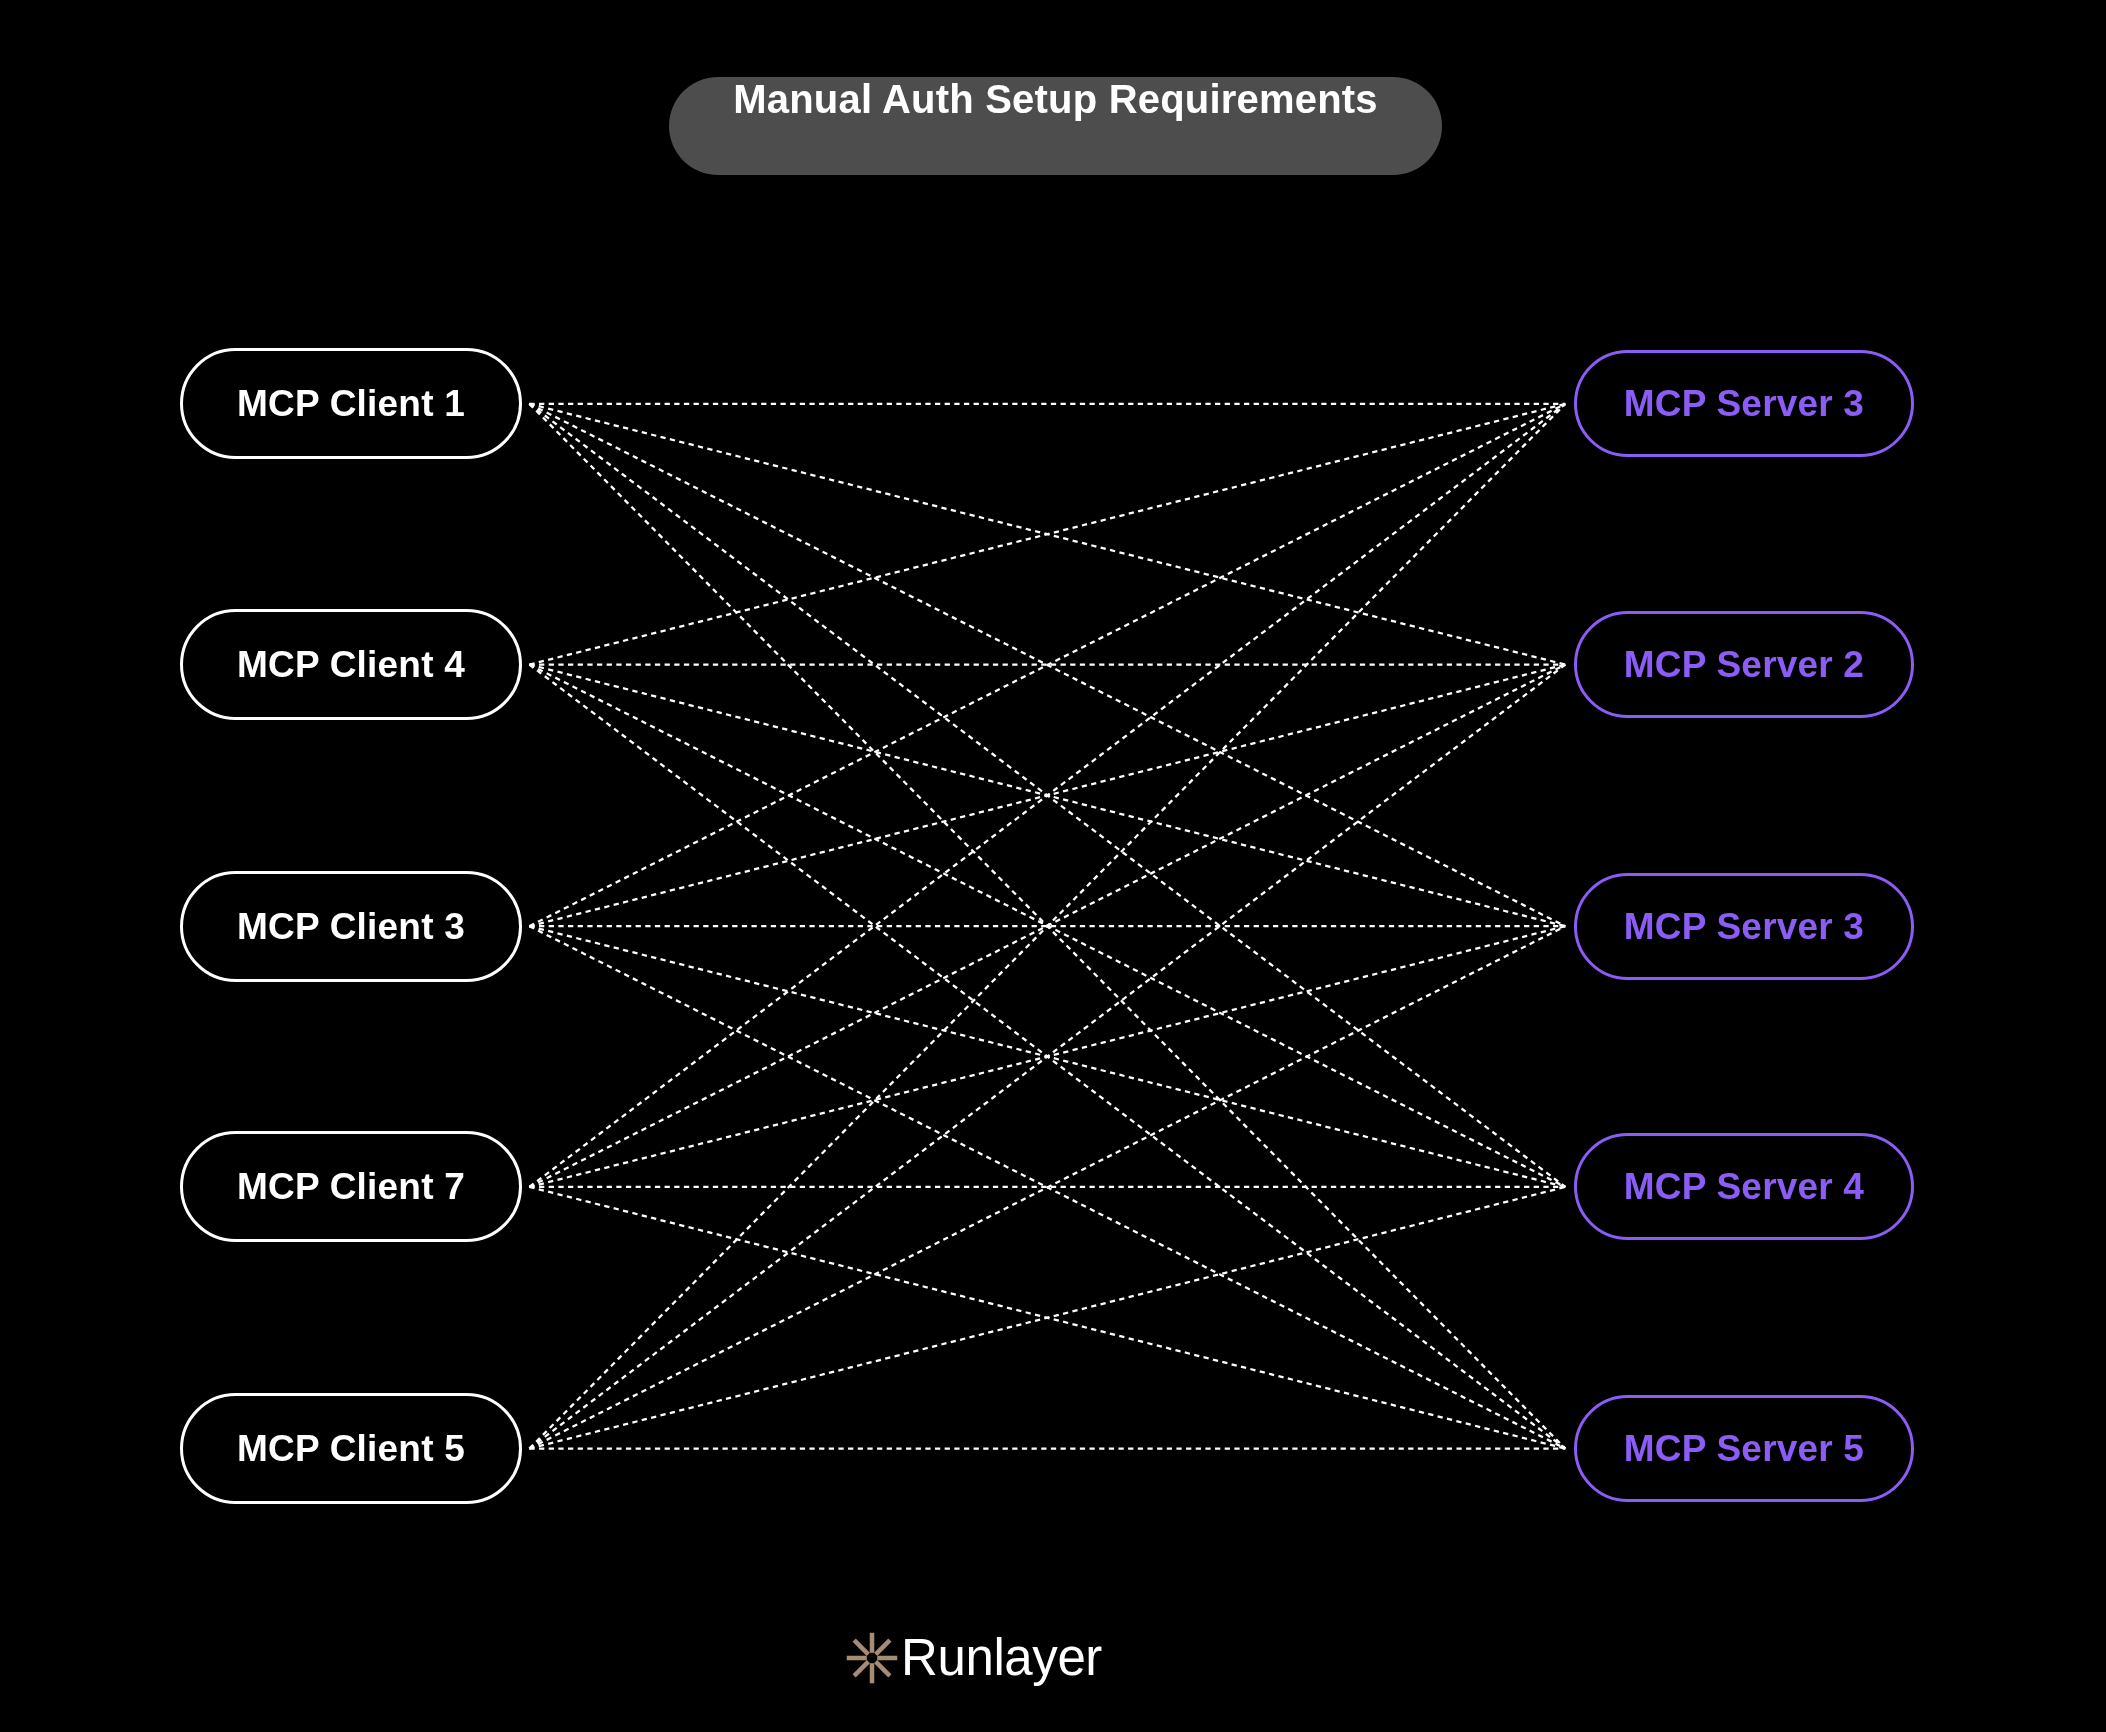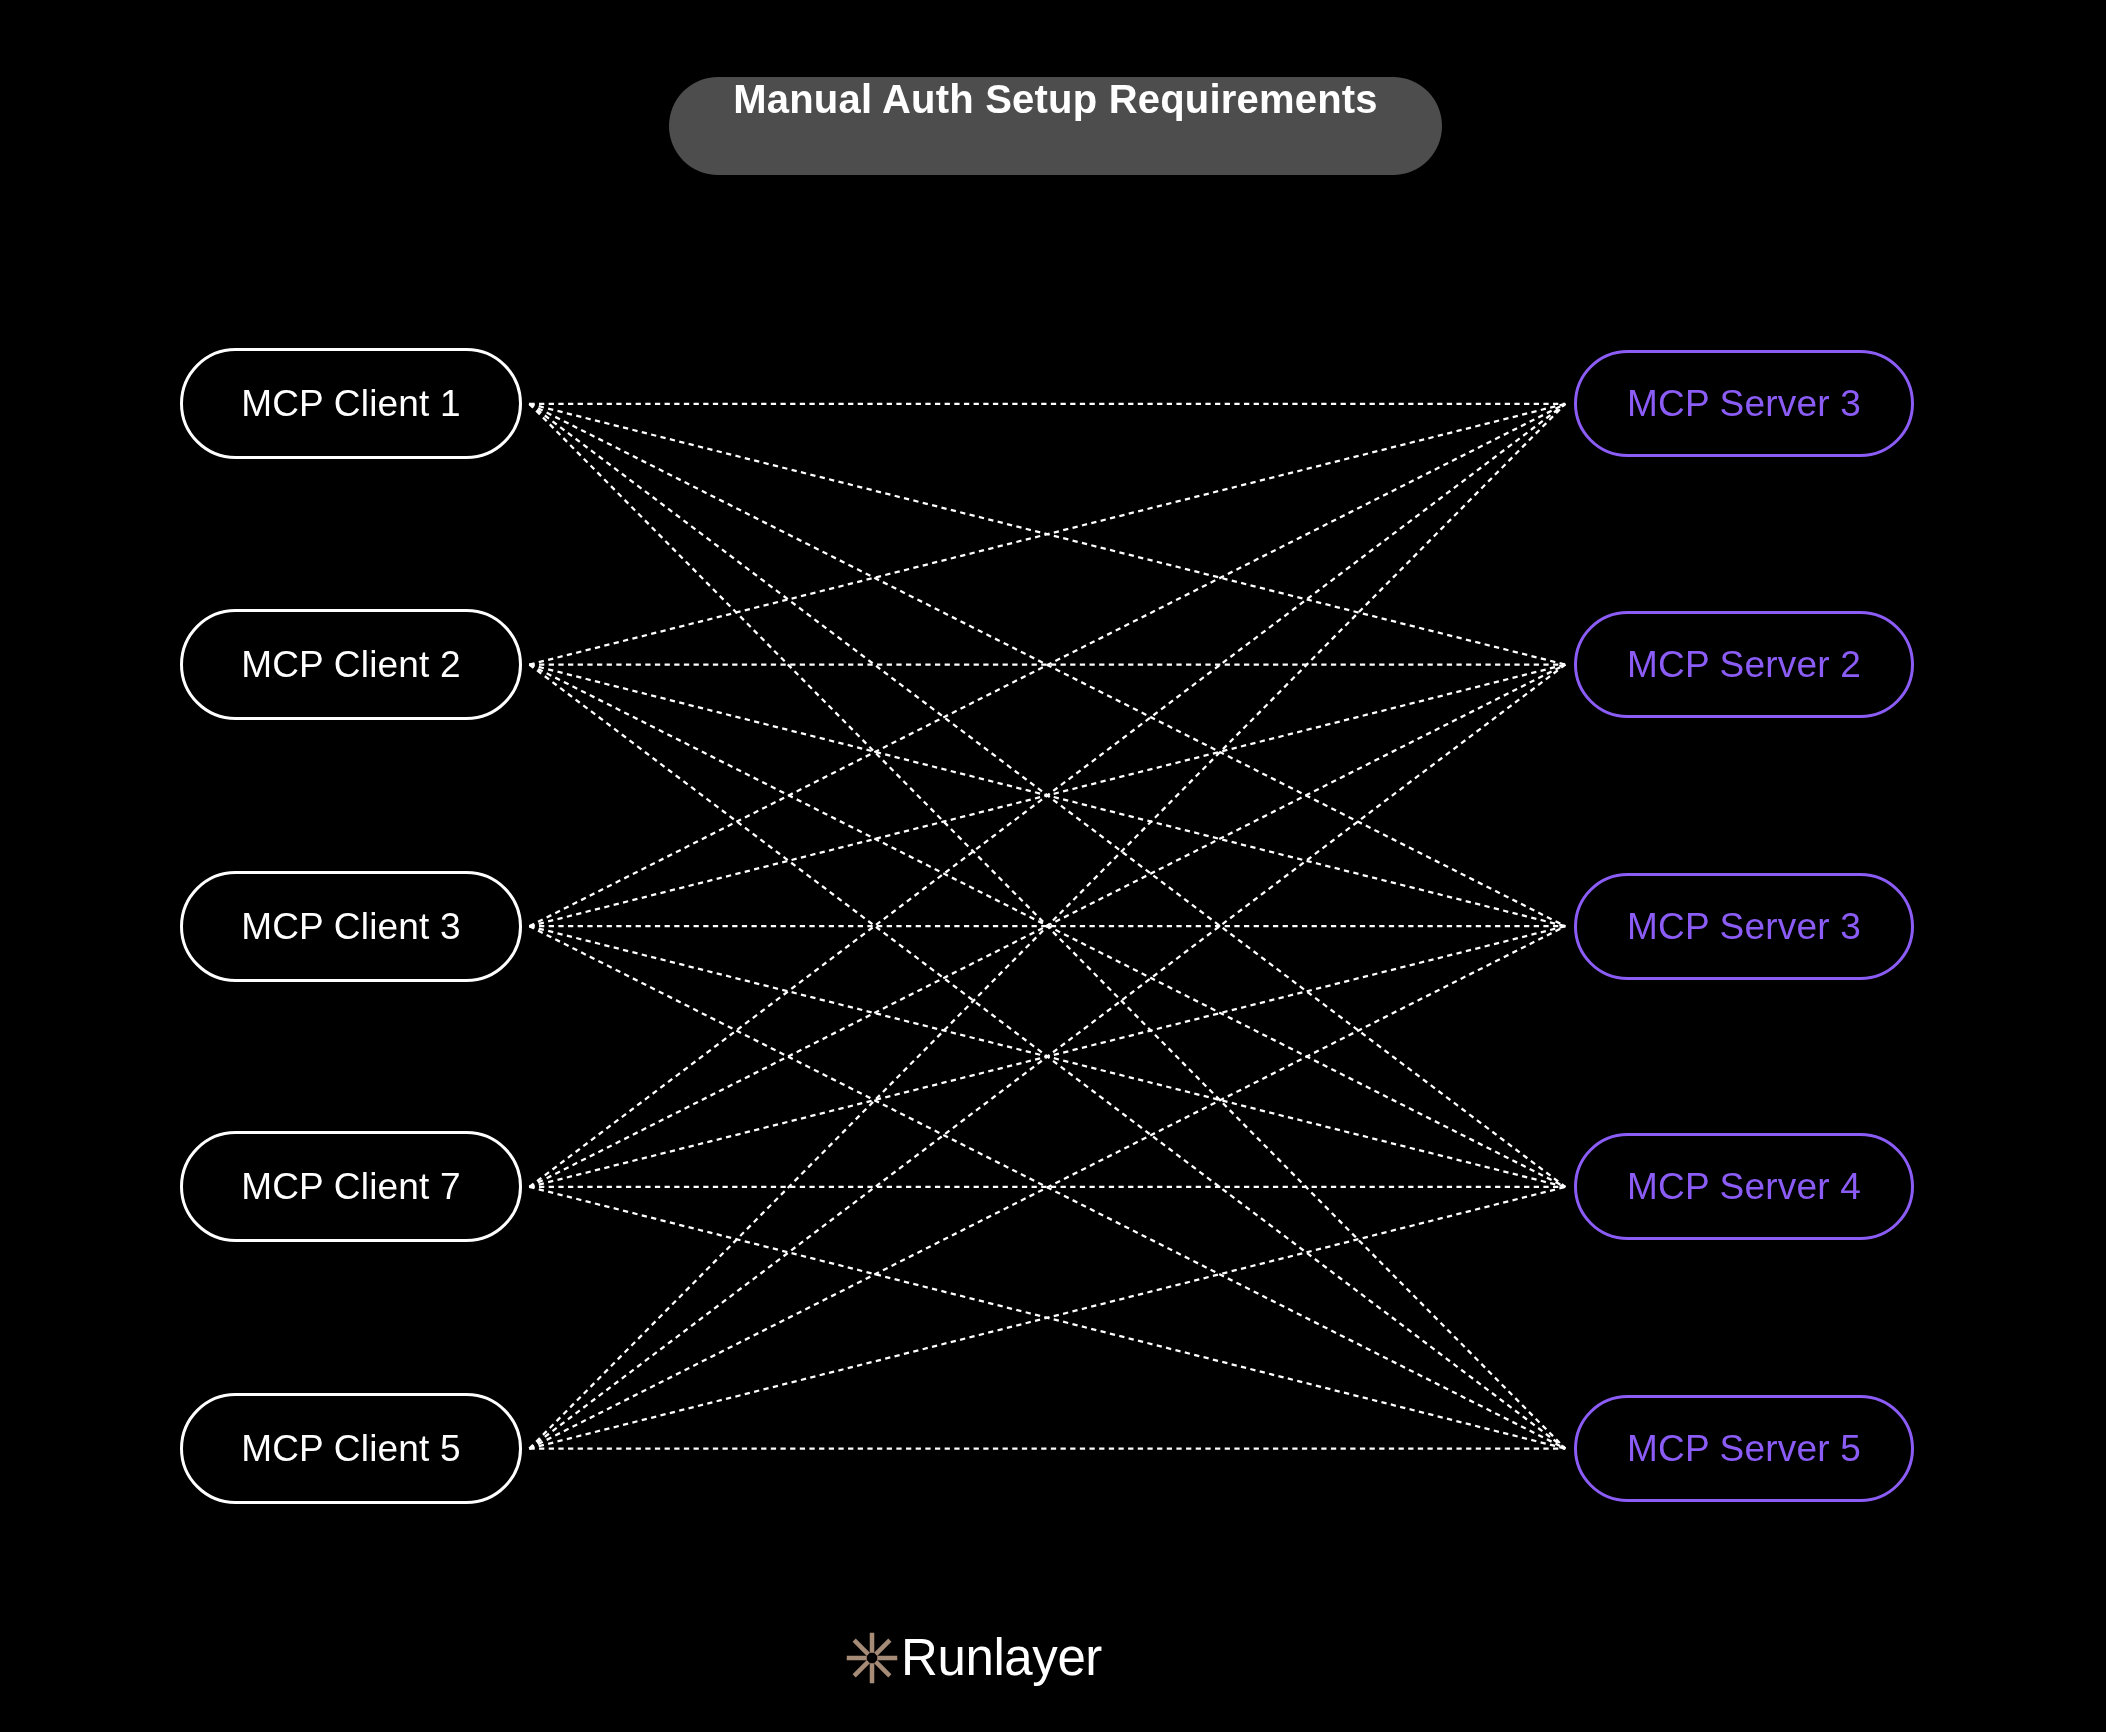--- a/index.html
+++ b/index.html
@@ -62,21 +62,21 @@
     box-sizing: border-box;
     display: flex;
     align-items: center;
     justify-content: center;
     border-radius: 61px;
     background: #000000;
     white-space: nowrap;
   }
   .node .node-label {
     font-size: 37px;
-    font-weight: 400;
+    font-weight: 700;
     letter-spacing: 0.2px;
     font-family: "Liberation Sans", sans-serif;
   }
   .node.client {
     left: 180px;
     width: 342px;
     height: 111px;
     border: 3.5px solid #FFFFFF;
   }
   .node.client .node-label { color: #FFFFFF; }
@@ -149,21 +149,21 @@
         <line x1="603" y1="1650" x2="1783" y2="1055"></line>
         <line x1="603" y1="1650" x2="1783" y2="1352"></line>
         <line x1="603" y1="1650" x2="1783" y2="1650"></line>
       </g>
   </svg>
 
   <div class="node client" style="top:348px">
     <span class="node-label">MCP Client 1</span>
   </div>
   <div class="node client" style="top:609px">
-    <span class="node-label">MCP Client 2</span>
+    <span class="node-label">MCP Client 4</span>
   </div>
   <div class="node client" style="top:871px">
     <span class="node-label">MCP Client 3</span>
   </div>
   <div class="node client" style="top:1131px">
     <span class="node-label">MCP Client 7</span>
   </div>
   <div class="node client" style="top:1393px">
     <span class="node-label">MCP Client 5</span>
   </div>

